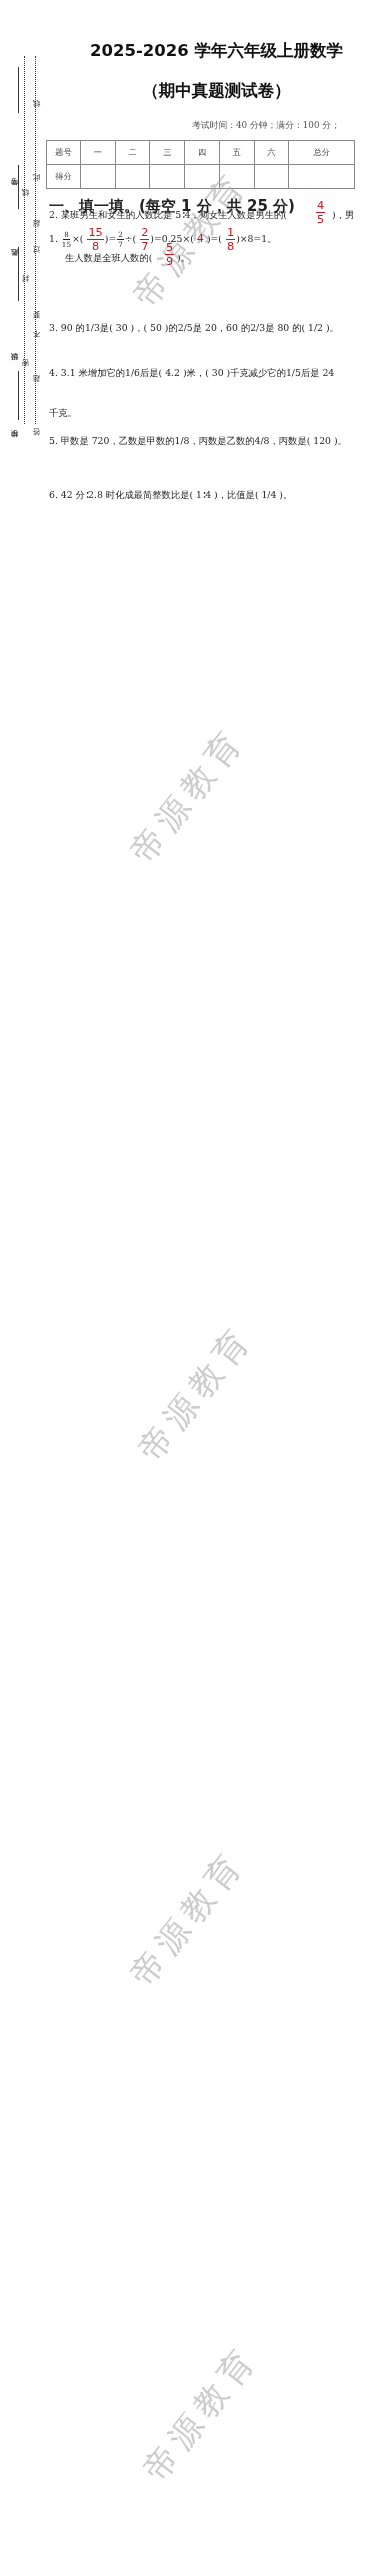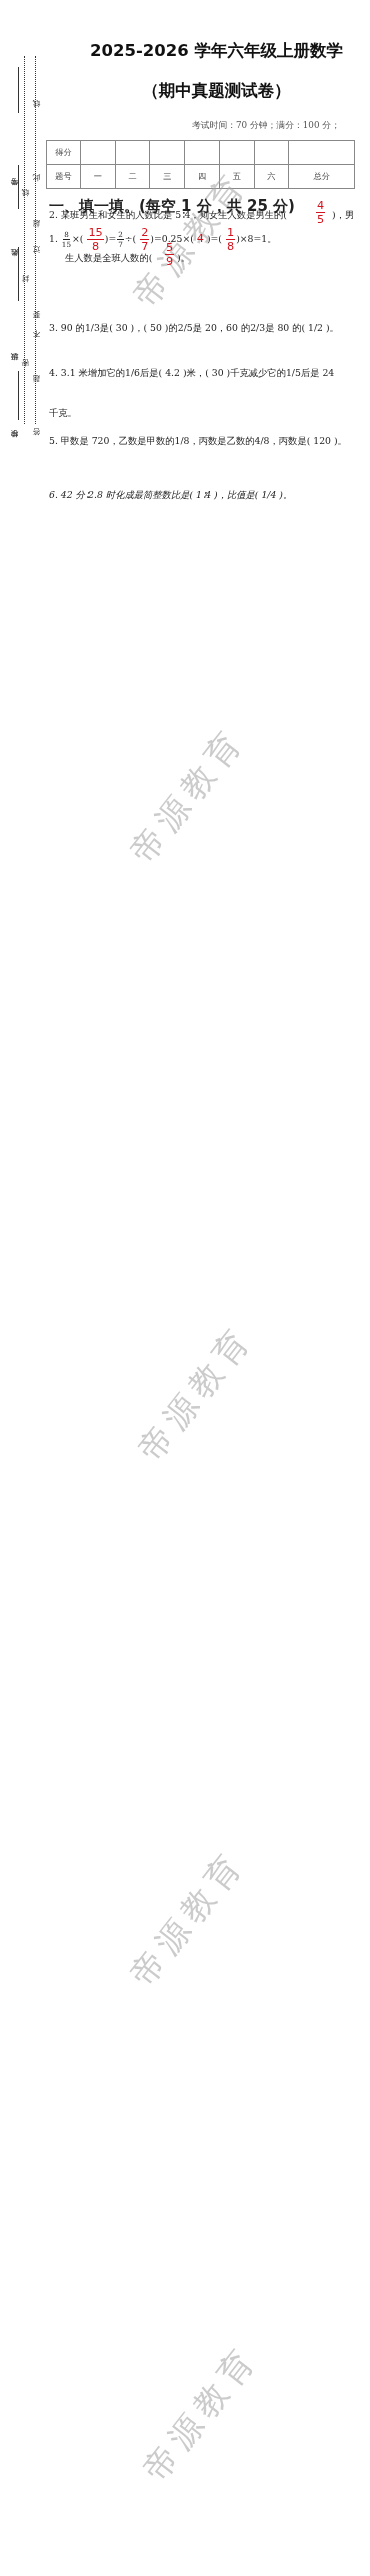--- a/index.html
+++ b/index.html
@@ -44,43 +44,43 @@
   <div class="vlabel" style="left:32px;top:188px;">此</div>
   <div class="vlabel" style="left:32px;top:260px;">过</div>
   <div class="vlabel" style="left:32px;top:234px;">超</div>
   <div class="vlabel" style="left:32px;top:324px;">要</div>
   <div class="vlabel" style="left:32px;top:343px;">不</div>
   <div class="vlabel" style="left:32px;top:389px;">题</div>
   <div class="vlabel" style="left:32px;top:442px;">答</div>
 
   <div class="abs title" style="top:40px;font-size:16.5px;left:31px;">2025-2026 学年六年级上册数学</div>
   <div class="abs title" style="top:80px;font-size:16.5px;left:31px;">（期中真题测试卷）</div>
-  <div class="abs" style="top:120px;left:192px;font-size:8.8px;color:#555;">考试时间：70 分钟；满分：100 分；</div>
+  <div class="abs" style="top:120px;left:192px;font-size:8.8px;color:#555;">考试时间：40 分钟；满分：100 分；</div>
 
   <table class="score">
     <tbody>
         <tr>
+      <td style="width:34px">题号</td>
+      <td>一</td>
+      <td>二</td>
+      <td>三</td>
+      <td>四</td>
+      <td>五</td>
+      <td>六</td>
+      <td>总分</td>
+    </tr>
+    <tr>
       <td>得分</td>
       <td></td>
       <td></td>
       <td></td>
       <td></td>
       <td></td>
       <td></td>
       <td></td>
-    </tr>
-    <tr>
-      <td style="width:34px">题号</td>
-      <td>一</td>
-      <td>二</td>
-      <td>三</td>
-      <td>四</td>
-      <td>五</td>
-      <td>六</td>
-      <td>总分</td>
     </tr>
   </tbody>
     </table>
 
   <div class="watermark" style="left:124px;top:289px;">帝源教育</div>
   <div class="watermark" style="left:121px;top:845px;">帝源教育</div>
   <div class="watermark" style="left:129px;top:1443px;">帝源教育</div>
   <div class="watermark" style="left:121px;top:1968px;">帝源教育</div>
   <div class="watermark" style="left:134px;top:2463px;">帝源教育</div>
 
@@ -122,18 +122,18 @@
   <div class="abs" style="left:164px;top:242px;"><span class="frac big-frac red">
         <span class="n">5</span>
         <span class="d">9</span>
       </span></div>
   <div class="abs line" style="left:177px;top:252px;">)。</div>
 
   <div class="abs line" style="left:49px;top:322px;">3. 90 的1/3是( 30 )，( 50 )的2/5是 20，60 的2/3是 80 的( 1/2 )。</div>
   <div class="abs line" style="left:49px;top:367px;">4. 3.1 米增加它的1/6后是( 4.2 )米，( 30 )千克减少它的1/5后是 24</div>
   <div class="abs line" style="left:49px;top:407px;">千克。</div>
   <div class="abs line" style="left:49px;top:435px;">5. 甲数是 720，乙数是甲数的1/8，丙数是乙数的4/8，丙数是( 120 )。</div>
-  <div class="abs line" style="left:49px;top:489px;font-style:italic;">6. 42 分∶2.8 时化成最简整数比是( 1∶4 )，比值是( 1/4 )。</div>
+  <div class="abs line" style="left:49px;top:489px;">6. 42 分∶2.8 时化成最简整数比是( 1∶4 )，比值是( 1/4 )。</div>
 
   <div class="abs line" style="left:49px;top:439px;"></div>
 
 </div>
 
 
 </body></html>

